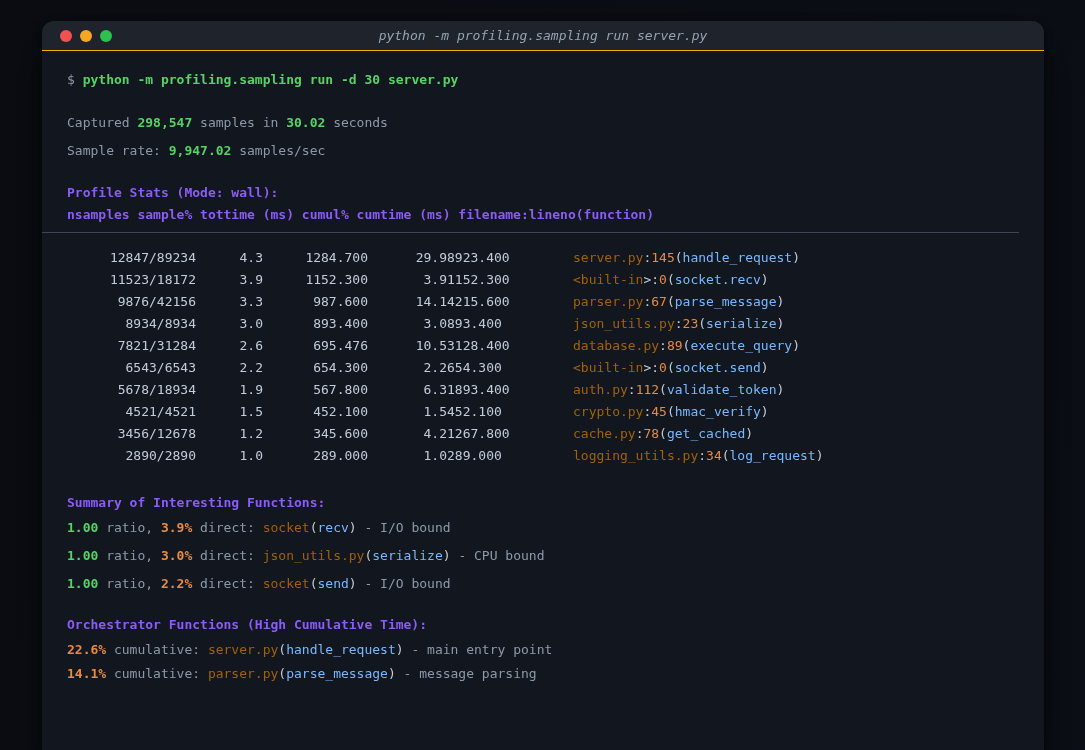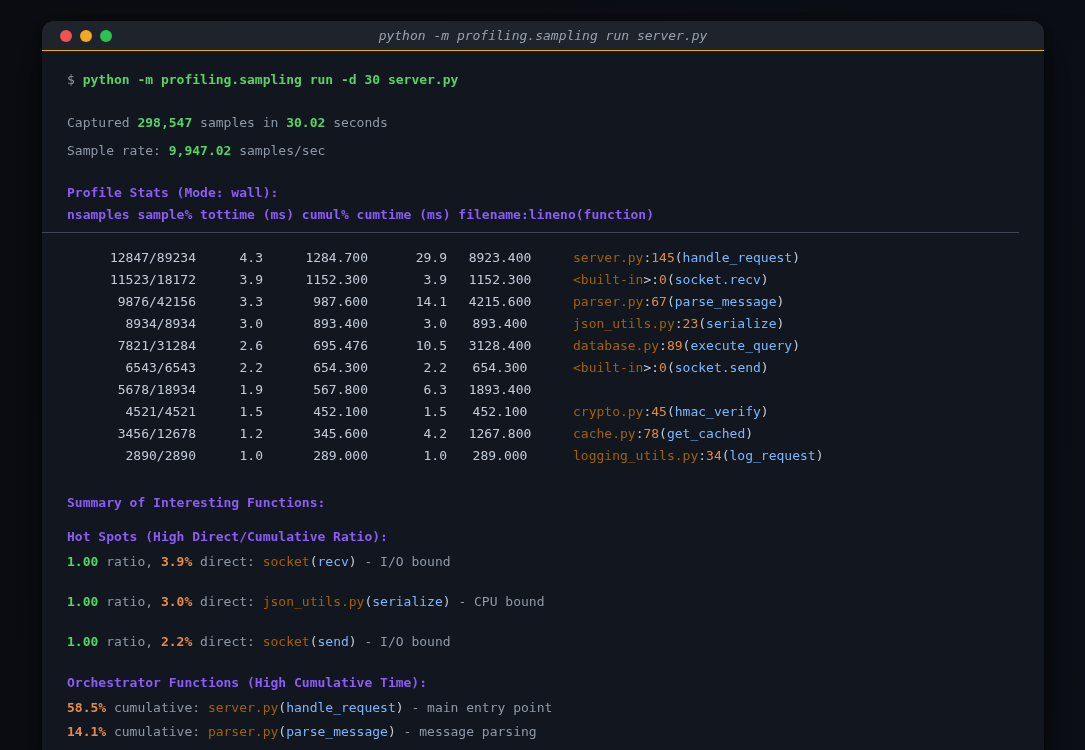--- a/index.html
+++ b/index.html
@@ -52,26 +52,26 @@
     border: none; border-top: 1px solid #3d4654;
     margin-top: 7px; margin-left: -25px;
     width: calc(100% + 25px); height: 0;
   }
   .table { margin-top: 14px; }
   .trow { display: flex; line-height: 22px; white-space: pre; }
   .c-ns { width: 129px; text-align: right; }
   .c-sp { width: 67px;  text-align: right; }
   .c-tt { width: 105px; text-align: right; }
   .c-cp { width: 79px;  text-align: right; }
-  .c-ct { width: 106px; text-align: center; }
+  .c-ct { width: 106px; text-align: left; }
   .c-fn { margin-left: 20px; text-align: left; }
   .summary-title { margin-top: 26px; }
   .hotspots-title { margin-top: 14px; }
   .hs-line { margin-top: 5px; }
-  .hs-line + .hs-line { margin-top: 20px; }
+  .hs-line + .hs-line { margin-top: 8px; }
   .orch-title { margin-top: 21px; }
   .orch-line { margin-top: 5px; }
   .orch-line + .orch-line { margin-top: 4px; }
 </style>
 </head>
 <body>
 
 <div class="window">
   <div class="titlebar">
     <div class="lights">
@@ -149,20 +149,21 @@
     <span class="c-ct lightgray">654.300</span>
     <span class="c-fn"><span class="green">&lt;built-in</span><span class="lightgray">&gt;</span><span class="lightgray">:</span><span class="orange">0</span><span class="lightgray">(</span><span class="fblue">socket.send</span><span class="lightgray">)</span></span>
   </div>
 
   <div class="trow">
     <span class="c-ns lightgray">5678/18934</span>
     <span class="c-sp lightgray">1.9</span>
     <span class="c-tt lightgray">567.800</span>
     <span class="c-cp lightgray">6.3</span>
     <span class="c-ct lightgray">1893.400</span>
+    <span class="c-fn"><span class="green">auth.py</span><span class="lightgray"></span><span class="lightgray">:</span><span class="orange">112</span><span class="lightgray">(</span><span class="fblue">validate_token</span><span class="lightgray">)</span></span>
   </div>
 
   <div class="trow">
     <span class="c-ns lightgray">4521/4521</span>
     <span class="c-sp lightgray">1.5</span>
     <span class="c-tt lightgray">452.100</span>
     <span class="c-cp lightgray">1.5</span>
     <span class="c-ct lightgray">452.100</span>
     <span class="c-fn"><span class="green">crypto.py</span><span class="lightgray"></span><span class="lightgray">:</span><span class="orange">45</span><span class="lightgray">(</span><span class="fblue">hmac_verify</span><span class="lightgray">)</span></span>
   </div>
@@ -180,30 +181,29 @@
     <span class="c-ns lightgray">2890/2890</span>
     <span class="c-sp lightgray">1.0</span>
     <span class="c-tt lightgray">289.000</span>
     <span class="c-cp lightgray">1.0</span>
     <span class="c-ct lightgray">289.000</span>
     <span class="c-fn"><span class="green">logging_utils.py</span><span class="lightgray"></span><span class="lightgray">:</span><span class="orange">34</span><span class="lightgray">(</span><span class="fblue">log_request</span><span class="lightgray">)</span></span>
   </div>
 </div>
 
     <div class="line summary-title blue-h">Summary of Interesting Functions:</div>
-    <div class="line hotspots-title blue-h">Hot Spots (High Direct/Cumulative Ratio):</div>
     <div id="hotspot-list">
   <div class="line hs-line"><span class="bgreen">1.00</span><span class="gray"> ratio, </span><span class="borange">3.9%</span><span class="gray"> direct: </span><span class="green">socket</span><span class="lightgray">(</span><span class="fblue">recv</span><span class="lightgray">)</span><span class="gray"> - I/O bound</span></div>
 
   <div class="line hs-line"><span class="bgreen">1.00</span><span class="gray"> ratio, </span><span class="borange">3.0%</span><span class="gray"> direct: </span><span class="green">json_utils.py</span><span class="lightgray">(</span><span class="fblue">serialize</span><span class="lightgray">)</span><span class="gray"> - CPU bound</span></div>
 
   <div class="line hs-line"><span class="bgreen">1.00</span><span class="gray"> ratio, </span><span class="borange">2.2%</span><span class="gray"> direct: </span><span class="green">socket</span><span class="lightgray">(</span><span class="fblue">send</span><span class="lightgray">)</span><span class="gray"> - I/O bound</span></div>
 </div>
 
     <div class="line orch-title blue-h">Orchestrator Functions (High Cumulative Time):</div>
     <div id="orch-list">
-  <div class="line orch-line"><span class="borange">58.5%</span><span class="gray"> cumulative: </span><span class="green">server.py</span><span class="lightgray">(</span><span class="fblue">handle_request</span><span class="lightgray">)</span><span class="gray"> - main entry point</span></div>
+  <div class="line orch-line"><span class="borange">22.6%</span><span class="gray"> cumulative: </span><span class="green">server.py</span><span class="lightgray">(</span><span class="fblue">handle_request</span><span class="lightgray">)</span><span class="gray"> - main entry point</span></div>
 
   <div class="line orch-line"><span class="borange">14.1%</span><span class="gray"> cumulative: </span><span class="green">parser.py</span><span class="lightgray">(</span><span class="fblue">parse_message</span><span class="lightgray">)</span><span class="gray"> - message parsing</span></div>
 </div>
 
   </div>
 </div>
 
 </body></html>

